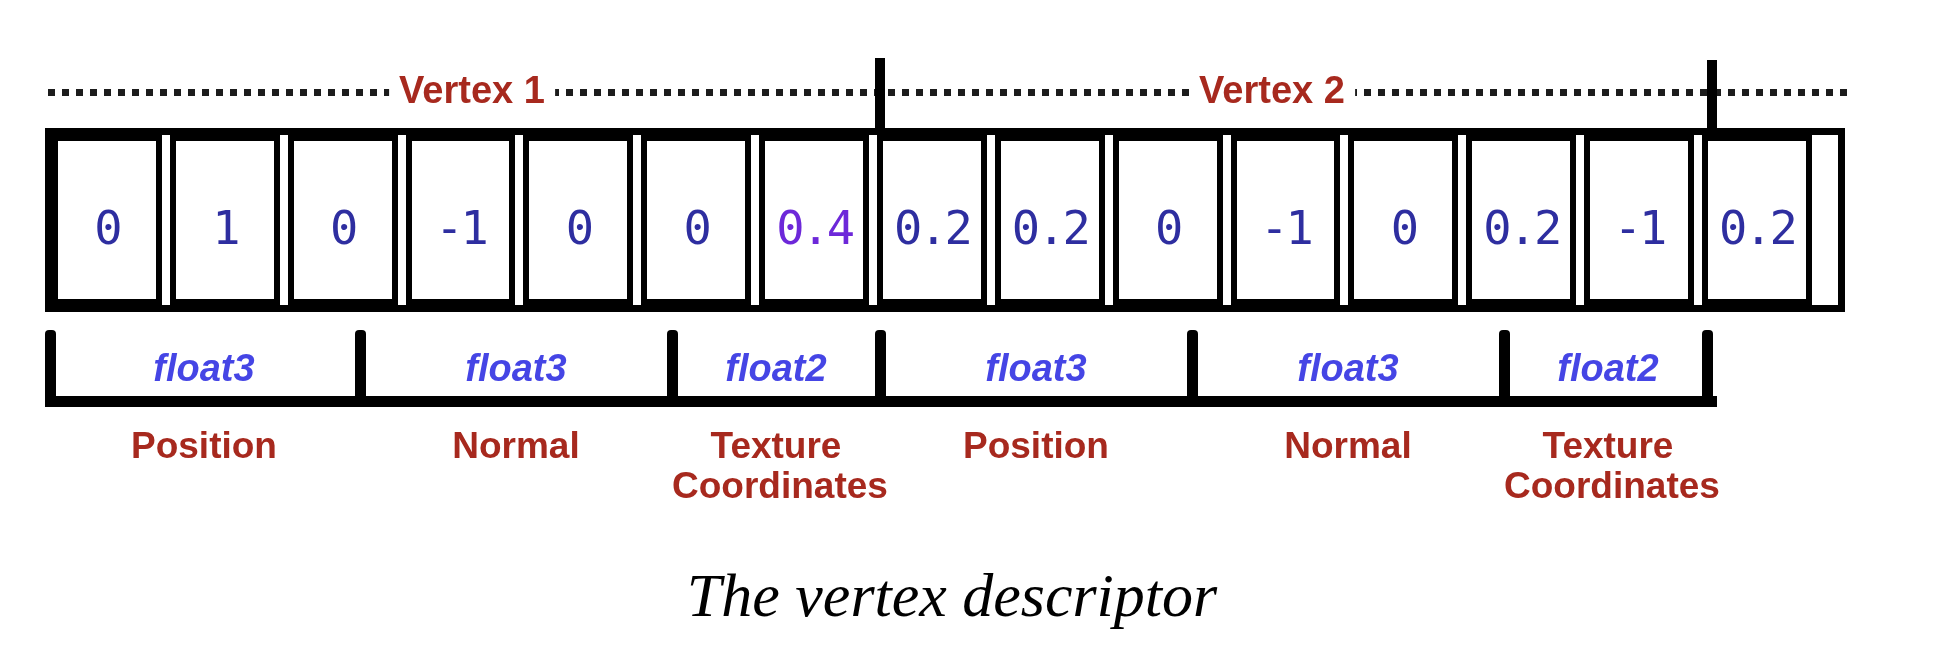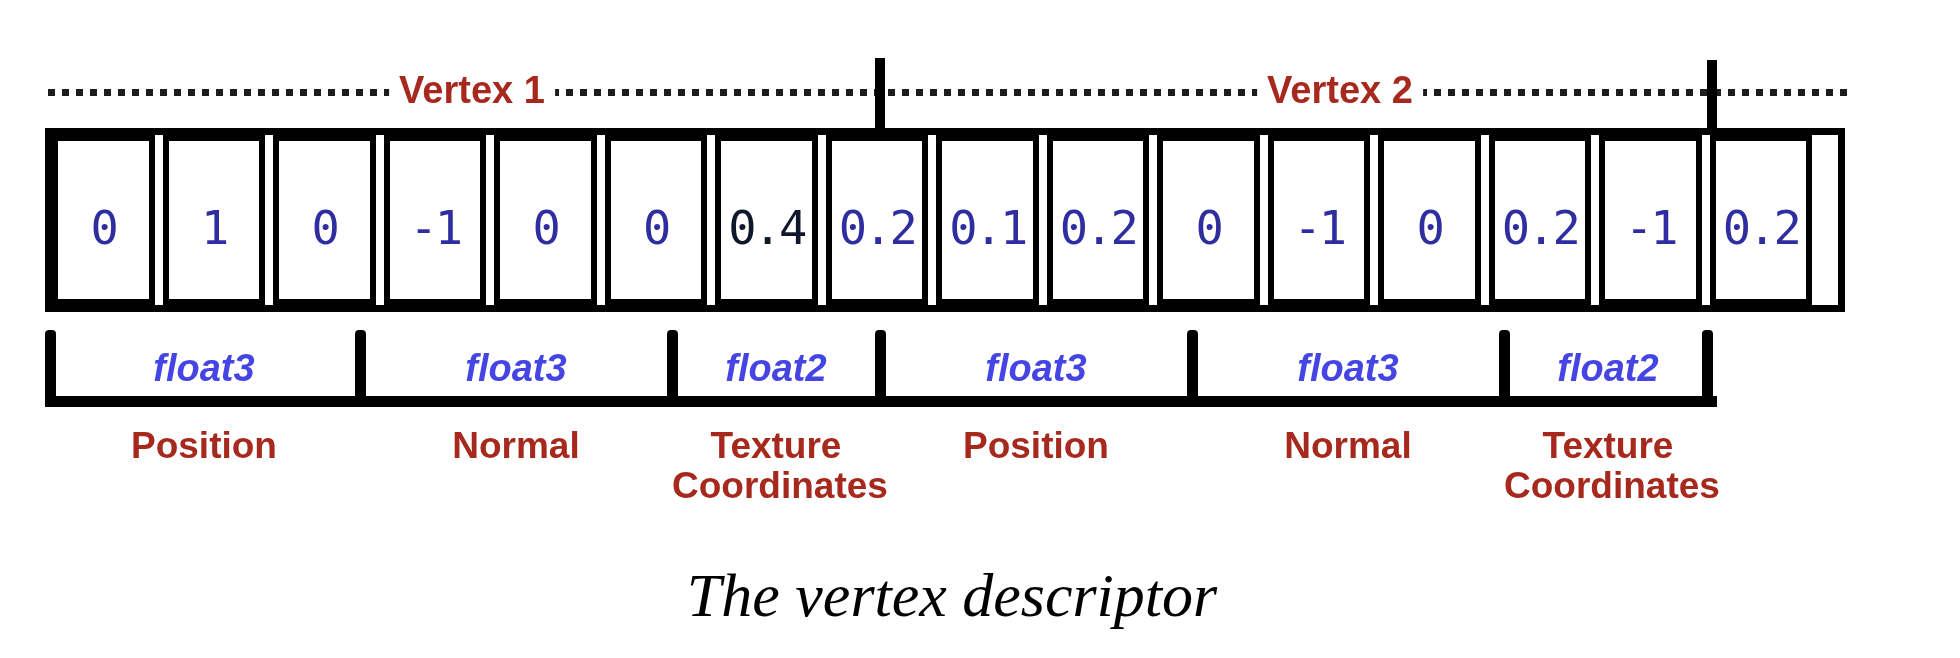--- a/index.html
+++ b/index.html
@@ -14,21 +14,21 @@
   
   .dotline{
     position:absolute;left:48px;top:89px;width:1804px;height:7px;
     background:repeating-linear-gradient(to right,#1c1c1c 0 7px,transparent 7px 14px);
   }
   .vertex-label{
     position:absolute;top:68px;transform:translateX(-50%);
     font-size:38px;font-weight:bold;line-height:44px;
     background:#ffffff;padding:0 10px;white-space:nowrap;
   }
-  .vlab1{left:472px;} .vlab2{left:1340px;text-align:right;}
+  .vlab1{left:472px;} .vlab2{left:1272px;text-align:right;}
   
   .vsep{position:absolute;width:10px;background:#000;}
   .vsep1{left:875px;top:58px;height:74px;}
   .vsep2{left:1707px;top:60px;height:72px;}
   
   .cellrow{
     position:absolute;left:45px;top:128px;width:1800px;height:184px;
     border:7px solid #000;box-sizing:border-box;
     display:flex;gap:8px;padding:0 26px 0 0;
   }
@@ -70,23 +70,22 @@
   <div class="vsep vsep1"></div>
   <div class="vsep vsep2"></div>
 
   <div class="cellrow">
       <div class="cell" style="color: rgb(46, 46, 160);">0</div>
       <div class="cell" style="color: rgb(46, 46, 160);">1</div>
       <div class="cell" style="color: rgb(46, 46, 160);">0</div>
       <div class="cell" style="color: rgb(46, 46, 160);">-1</div>
       <div class="cell" style="color: rgb(46, 46, 160);">0</div>
       <div class="cell" style="color: rgb(46, 46, 160);">0</div>
-      <div class="cell" style="color: #0f172a;">0.4</div>
+      <div class="cell" style="color: #6d28d9;">0.4</div>
       <div class="cell" style="color: rgb(46, 46, 160);">0.2</div>
-      <div class="cell" style="color: rgb(46, 46, 160);">0.1</div>
       <div class="cell" style="color: rgb(46, 46, 160);">0.2</div>
       <div class="cell" style="color: rgb(46, 46, 160);">0</div>
       <div class="cell" style="color: rgb(46, 46, 160);">-1</div>
       <div class="cell" style="color: rgb(46, 46, 160);">0</div>
       <div class="cell" style="color: rgb(46, 46, 160);">0.2</div>
       <div class="cell" style="color: rgb(46, 46, 160);">-1</div>
       <div class="cell" style="color: rgb(46, 46, 160);">0.2</div>
     </div>
 
   <div class="bracket-line"></div>

